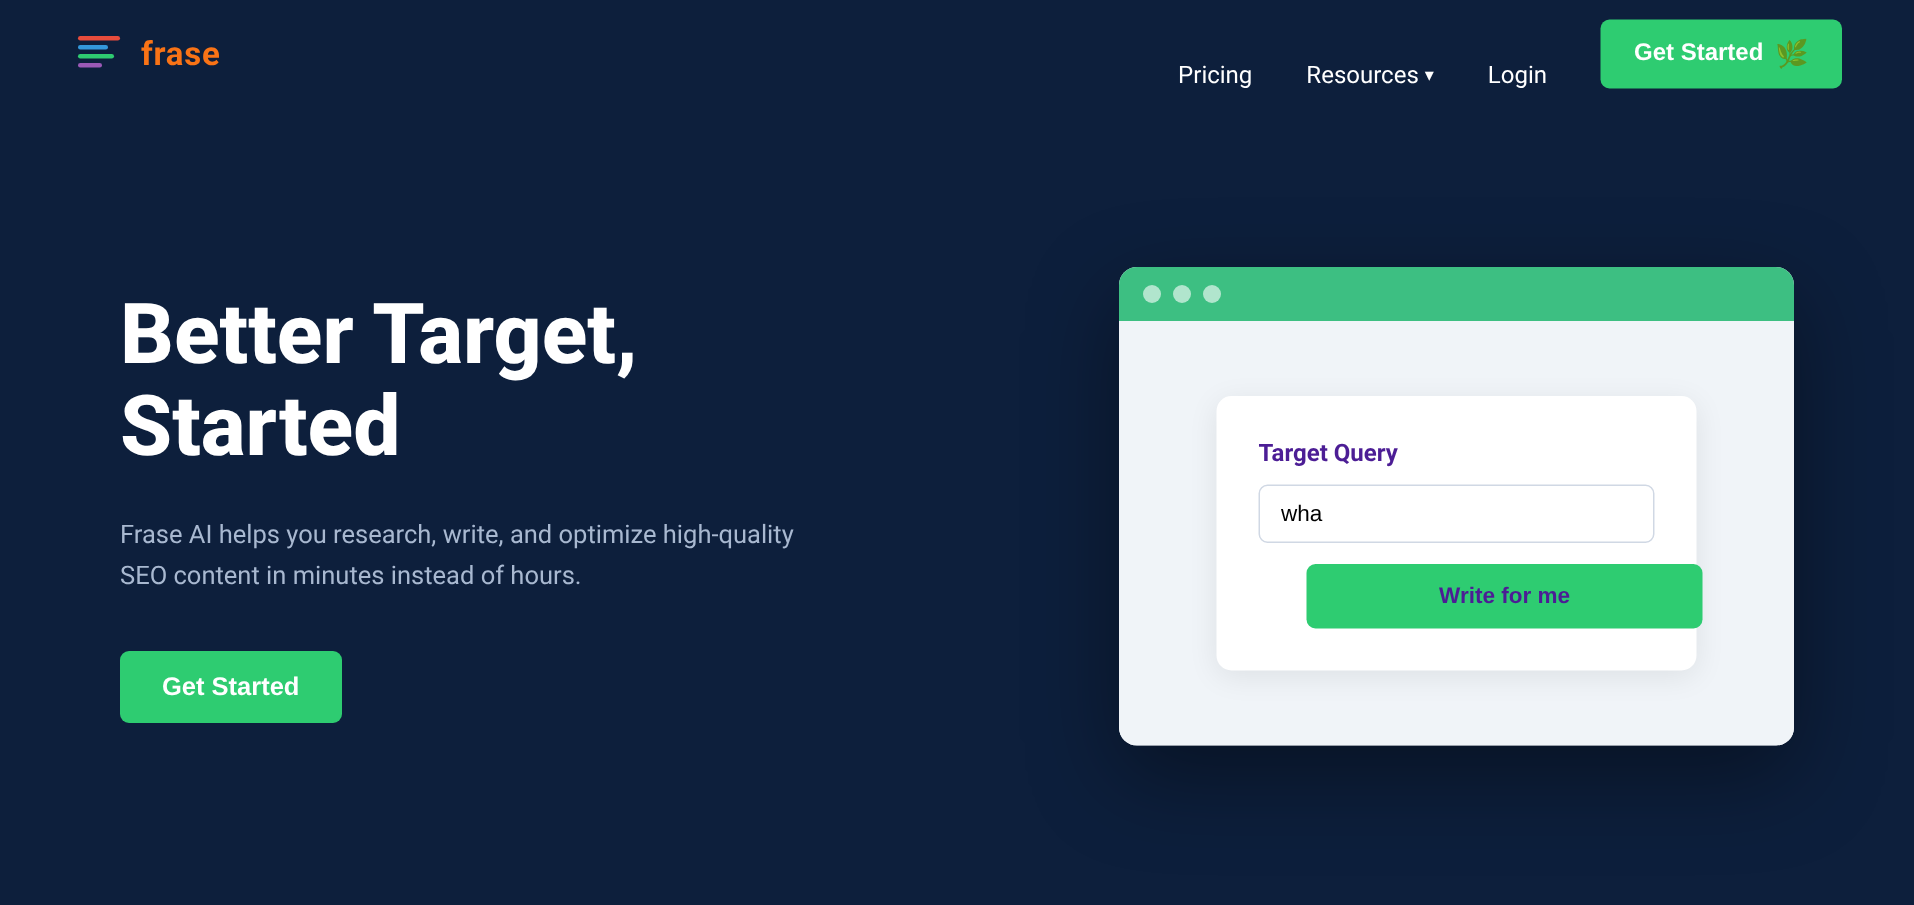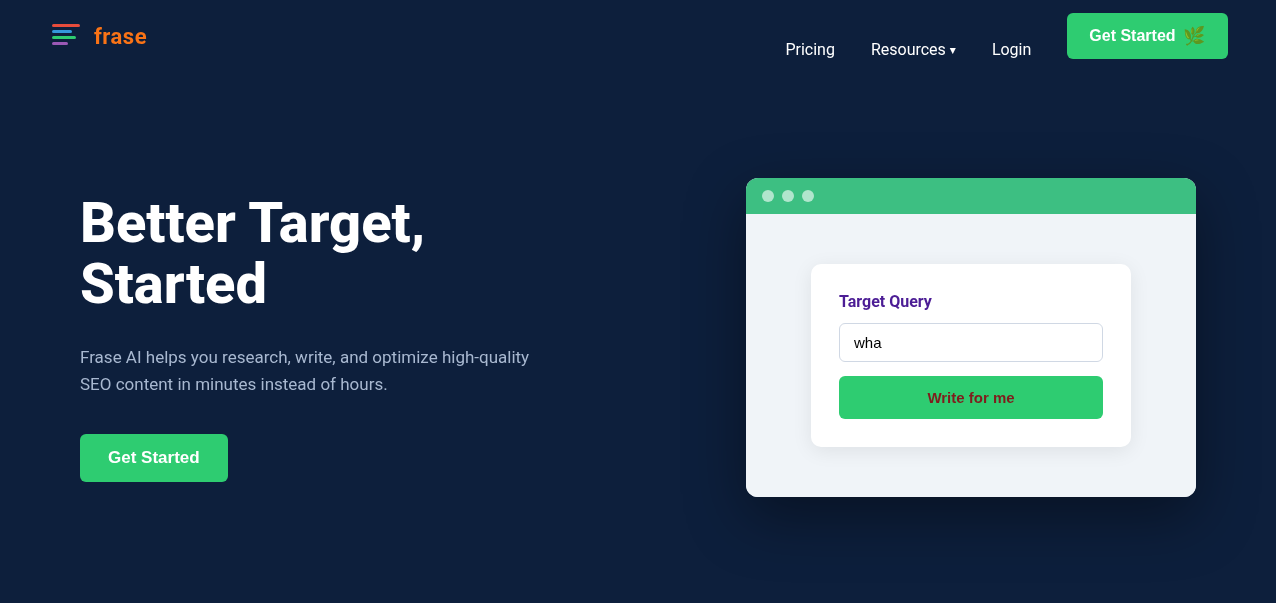--- a/index.html
+++ b/index.html
@@ -184,28 +184,29 @@
       font-size: 15px;
       color: #000000;
       background: #fff;
       outline: none;
       margin-bottom: 14px;
     }
 
     .write-btn {
       width: 100%;
       background-color: #2ecc71;
-      color: #7f1d1d;
+      color: #4c1d95;
       border: none;
       border-radius: 6px;
       padding: 13px;
       font-size: 15px;
       font-weight: 600;
       cursor: pointer;
       text-align: center;
+      margin-left: 32px;
     }
   </style>
 </head>
 <body>
 
 <nav class="navbar">
   <div class="logo-area">
     <svg class="logo-icon" viewBox="0 0 36 36" fill="none" xmlns="http://www.w3.org/2000/svg">
       <rect x="4" y="6" width="28" height="3" rx="1.5" fill="#e74c3c"></rect>
       <rect x="4" y="12" width="20" height="3" rx="1.5" fill="#3498db"></rect>

